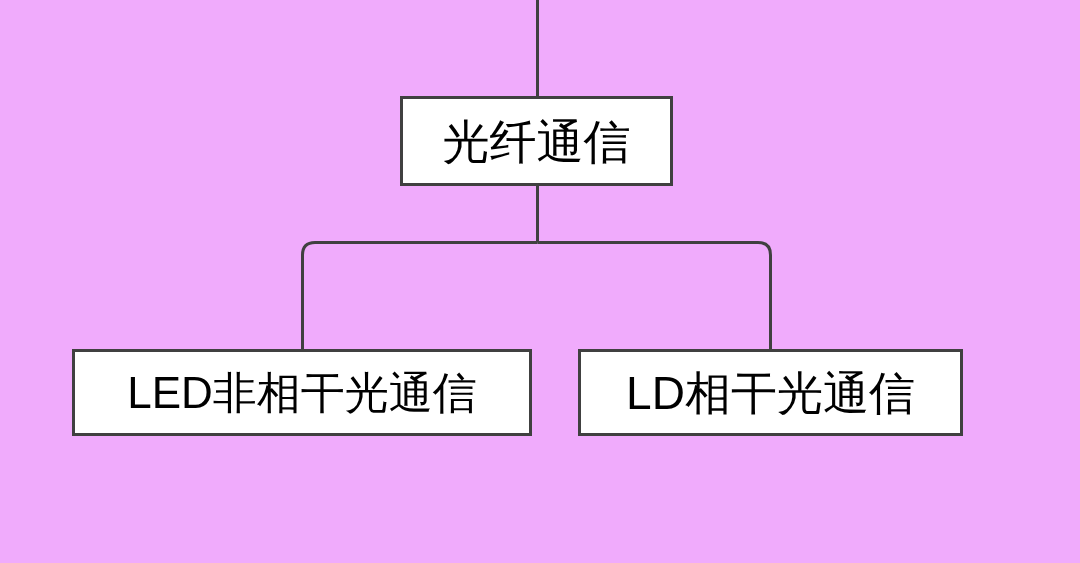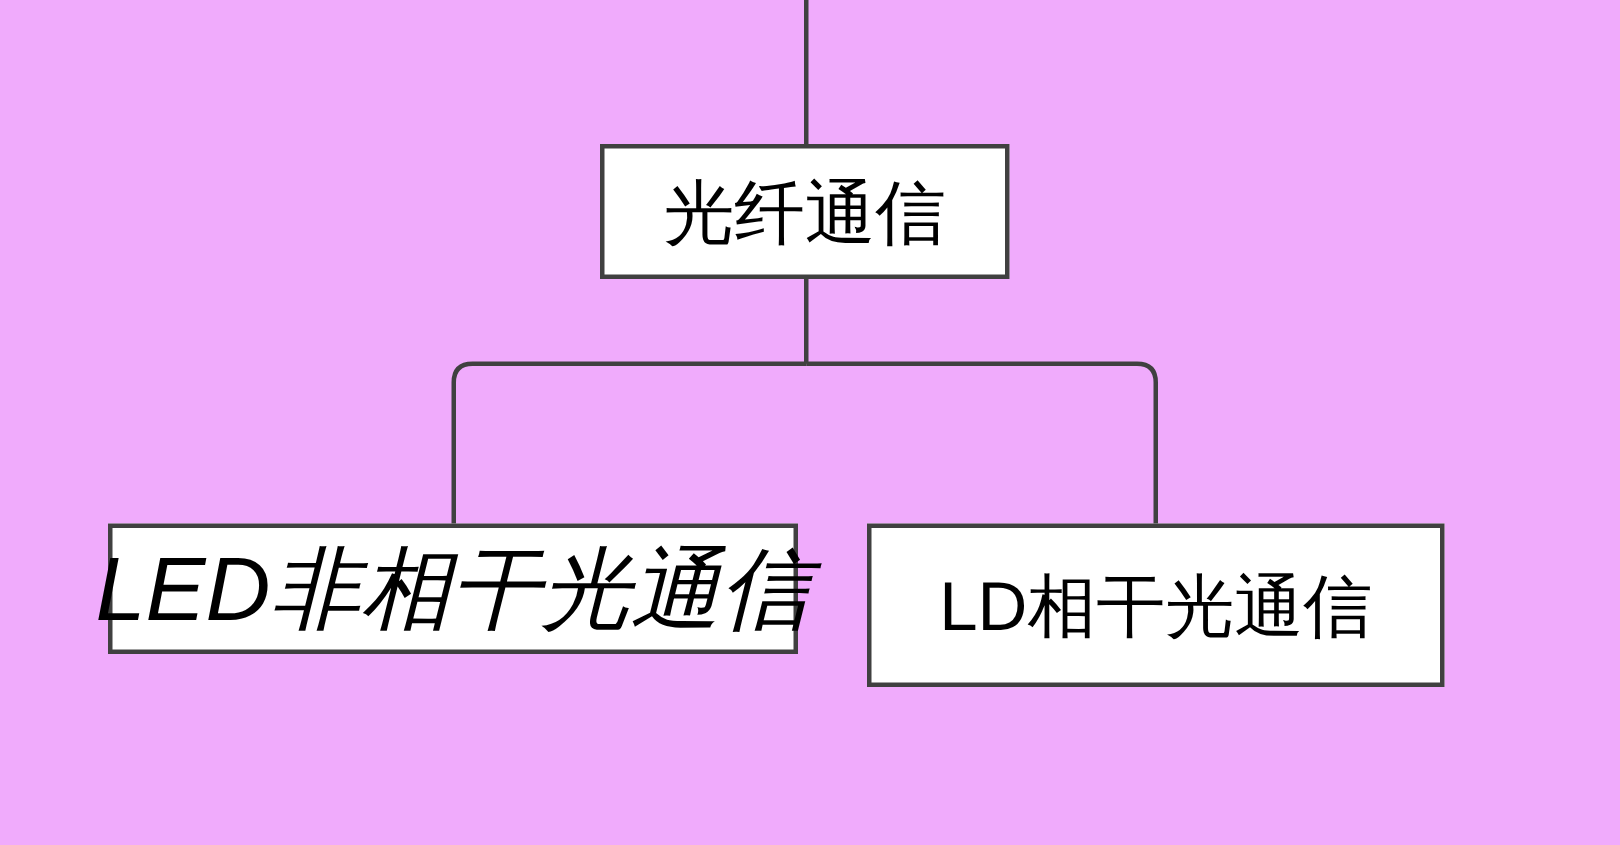--- a/index.html
+++ b/index.html
@@ -48,26 +48,26 @@
     z-index: 3;
   }
   #node-root .node-label { font-size: 47px; }
   #node-left {
     left: 72px;
     top: 349px;
     width: 460px;
     height: 87px;
     z-index: 3;
   }
-  #node-left .node-label { font-size: 60px; font-style: italic; }
+  #node-left .node-label { font-size: 44px; }
   #node-right {
     left: 578px;
     top: 349px;
     width: 385px;
-    height: 109px;
+    height: 87px;
     z-index: 3;
   }
   #node-right .node-label { font-size: 46px; }
 </style>
 </head>
 <body>
 
 <div id="canvas">
 
   <svg id="wires" viewBox="0 0 1080 563" width="1080" height="563" xmlns="http://www.w3.org/2000/svg">

